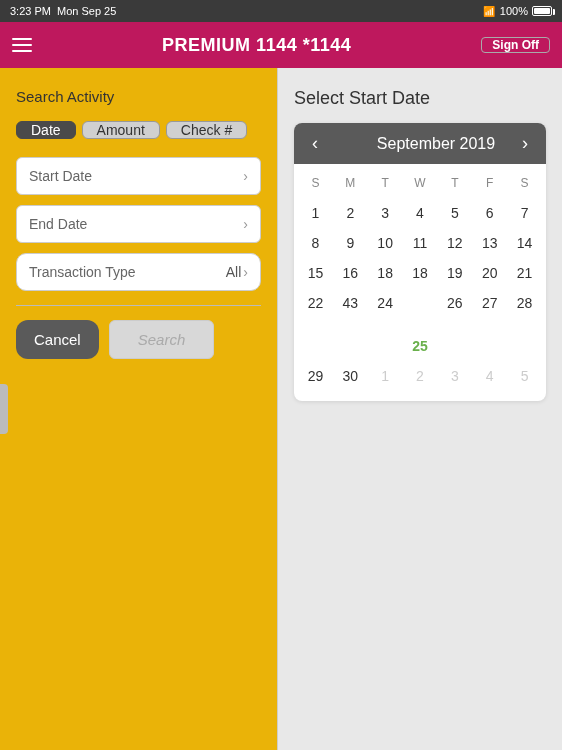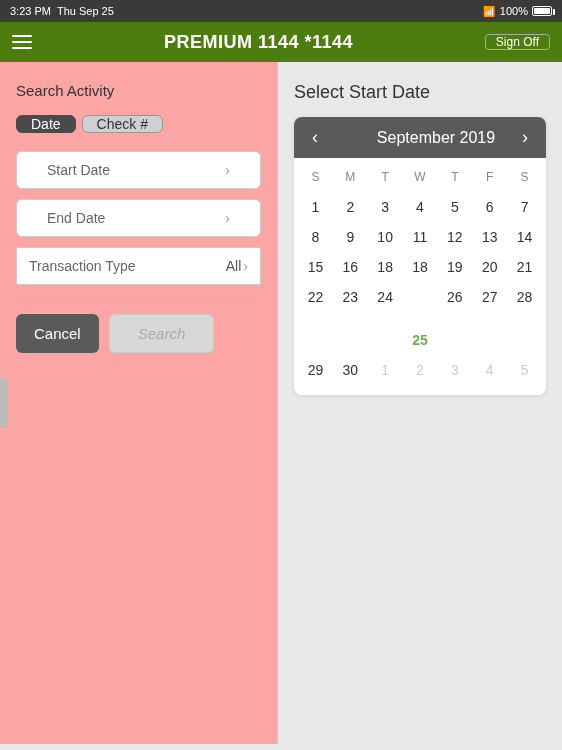--- a/index.html
+++ b/index.html
@@ -44,27 +44,27 @@
       position: absolute;
       left: 1px; top: 1px;
       width: 16px; height: 6px;
       background: white;
       border-radius: 1px;
     }
     .wifi-icon { font-size: 10px; }
 
     
     .header {
-      background: #4d7c0f;
+      background: #be185d;
       color: white;
       display: flex;
       align-items: center;
       justify-content: space-between;
       padding: 0 12px;
-      height: 40px;
+      height: 46px;
     }
     .header-menu {
       display: flex;
       flex-direction: column;
       gap: 4px;
       cursor: pointer;
     }
     .header-menu span {
       display: block;
       width: 20px; height: 2px;
@@ -79,32 +79,33 @@
       text-align: center;
     }
     .sign-off-btn {
       background: transparent;
       border: 1px solid #aaa;
       color: white;
       padding: 0 10px;
       border-radius: 4px;
       font-size: 12px;
       cursor: pointer;
+      font-weight: bold;
     }
 
     
     .main-container {
       display: flex;
       height: calc(750px - 22px - 46px);
     }
 
     
     .left-panel {
       width: 278px;
-      background: #fca5a5;
+      background: #eab308;
       padding: 20px 16px;
       border-right: 1px solid #ccc;
       position: relative;
     }
     .panel-title {
       font-size: 15px;
       color: #333;
       margin-bottom: 16px;
       font-weight: 400;
     }
@@ -129,41 +130,41 @@
       background: #4a4a4a;
       color: white;
       border-color: #4a4a4a;
     }
 
     
     .input-row {
       background: white;
       border: 1px solid #ccc;
       border-radius: 6px;
-      padding: 10px 30px;
+      padding: 10px 12px;
       display: flex;
       justify-content: space-between;
       align-items: center;
       margin-bottom: 10px;
       cursor: pointer;
     }
     .input-row-label {
       color: #666;
       font-size: 14px;
     }
     .chevron-right {
       color: #999;
       font-size: 14px;
     }
 
     
     .trans-row {
       background: white;
       border: 1px solid #ccc;
-      border-radius: 2px;
+      border-radius: 10px;
       padding: 10px 12px;
       display: flex;
       justify-content: space-between;
       align-items: center;
       margin-bottom: 10px;
       cursor: pointer;
     }
     .trans-label { color: #666; font-size: 14px; }
     .trans-value { color: #555; font-size: 14px; }
     .trans-chevron { color: #999; font-size: 14px; margin-left: 2px; }
@@ -176,21 +177,21 @@
 
     
     .action-row {
       display: flex;
       gap: 10px;
     }
     .cancel-btn {
       background: #5a5a5a;
       color: white;
       border: none;
-      border-radius: 6px;
+      border-radius: 12px;
       padding: 10px 18px;
       font-size: 15px;
       cursor: pointer;
       font-weight: 400;
     }
     .search-btn {
       background: #d8d8d8;
       color: #aaa;
       border: 1px solid #ccc;
       border-radius: 6px;
@@ -286,21 +287,21 @@
       font-weight: 600;
       margin-top: 43px;
     }
   </style>
 </head>
 <body>
 
 <div class="status-bar">
   <div class="status-left">
     <span>3:23 PM</span>
-    <span>Thu Sep 25</span>
+    <span>Mon Sep 25</span>
   </div>
   <div class="status-right">
     <span class="wifi-icon">📶</span>
     <span>100%</span>
     <div class="battery-icon"></div>
   </div>
 </div>
 
 <div class="header">
   <div class="header-menu">
@@ -313,20 +314,21 @@
 </div>
 
 <div class="main-container">
 
   <div class="left-panel">
     <div class="edge-handle"></div>
     <div class="panel-title">Search Activity</div>
 
     <div class="tab-group">
       <button class="tab-btn active">Date</button>
+      <button class="tab-btn">Amount</button>
       <button class="tab-btn">Check #</button>
     </div>
 
     <div class="input-row">
       <span class="input-row-label">Start Date</span>
       <span class="chevron-right">›</span>
     </div>
 
     <div class="input-row">
       <span class="input-row-label">End Date</span>
@@ -392,21 +394,21 @@
               <div class="cal-cell">15</div>
               <div class="cal-cell">16</div>
               <div class="cal-cell">18</div>
               <div class="cal-cell">18</div>
               <div class="cal-cell">19</div>
               <div class="cal-cell">20</div>
               <div class="cal-cell">21</div>
             </div>
             <div class="cal-week">
               <div class="cal-cell">22</div>
-              <div class="cal-cell">23</div>
+              <div class="cal-cell">43</div>
               <div class="cal-cell">24</div>
               <div class="cal-cell today">25</div>
               <div class="cal-cell">26</div>
               <div class="cal-cell">27</div>
               <div class="cal-cell">28</div>
             </div>
             <div class="cal-week">
               <div class="cal-cell">29</div>
               <div class="cal-cell">30</div>
               <div class="cal-cell other-month">1</div>

